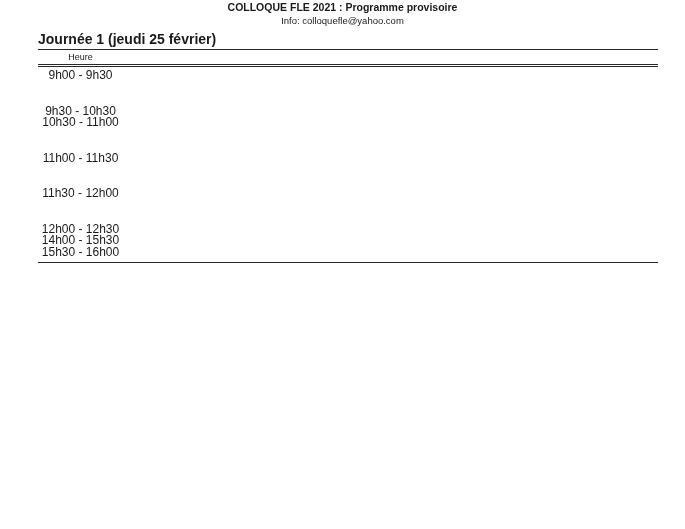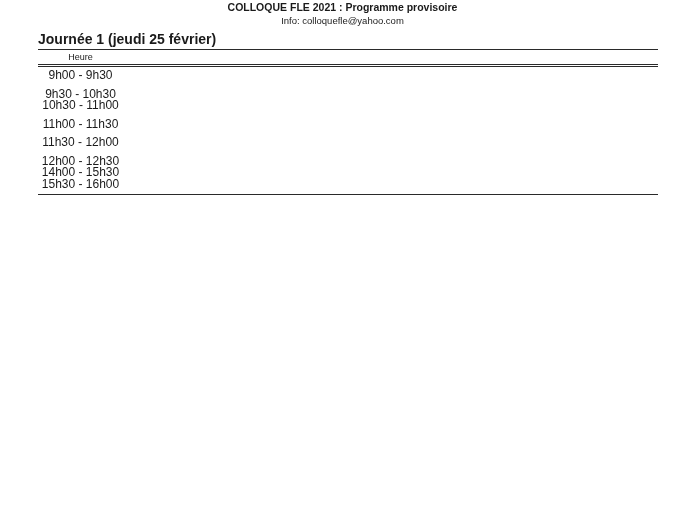--- a/index.html
+++ b/index.html
@@ -14,21 +14,21 @@
   .hdr{text-align:center;line-height:14px;font-size:9.5px;}
   .hdr .title{font-size:10.5px;font-weight:bold;}
   .doc{width:620px;margin:0 auto 0 38px;}
   .day-label{font-weight:bold;font-size:14px;margin-top:3px;padding-bottom:2px;}
   .table{border-top:1.5px solid #2a2a2a;}
   .cols{display:flex;border-bottom:3px double #2a2a2a;padding:2px 0 2px 0;font-size:9px;}
   .cols .time{width:85px;text-align:center;}
   .cols .session{flex:1;padding-left:2px;}
   .rows{padding-top:3px;border-bottom:1.5px solid #2a2a2a;padding-bottom:4px;}
   .row{display:flex;font-size:12px;line-height:11.5px;}
-  .row.spaced{margin-top:7px;align-items:center;}
+  .row.spaced{margin-top:24px;align-items:center;}
   .row .time{width:85px;text-align:center;flex-shrink:0;}
   .row .session{flex:1;padding-left:2px;}
 </style>
 </head>
 <body>
 
 <div class="page">
   <div class="hdr">
     <div class="title">COLLOQUE FLE 2021 : Programme provisoire</div>
     <div>Info: colloquefle@yahoo.com</div>

